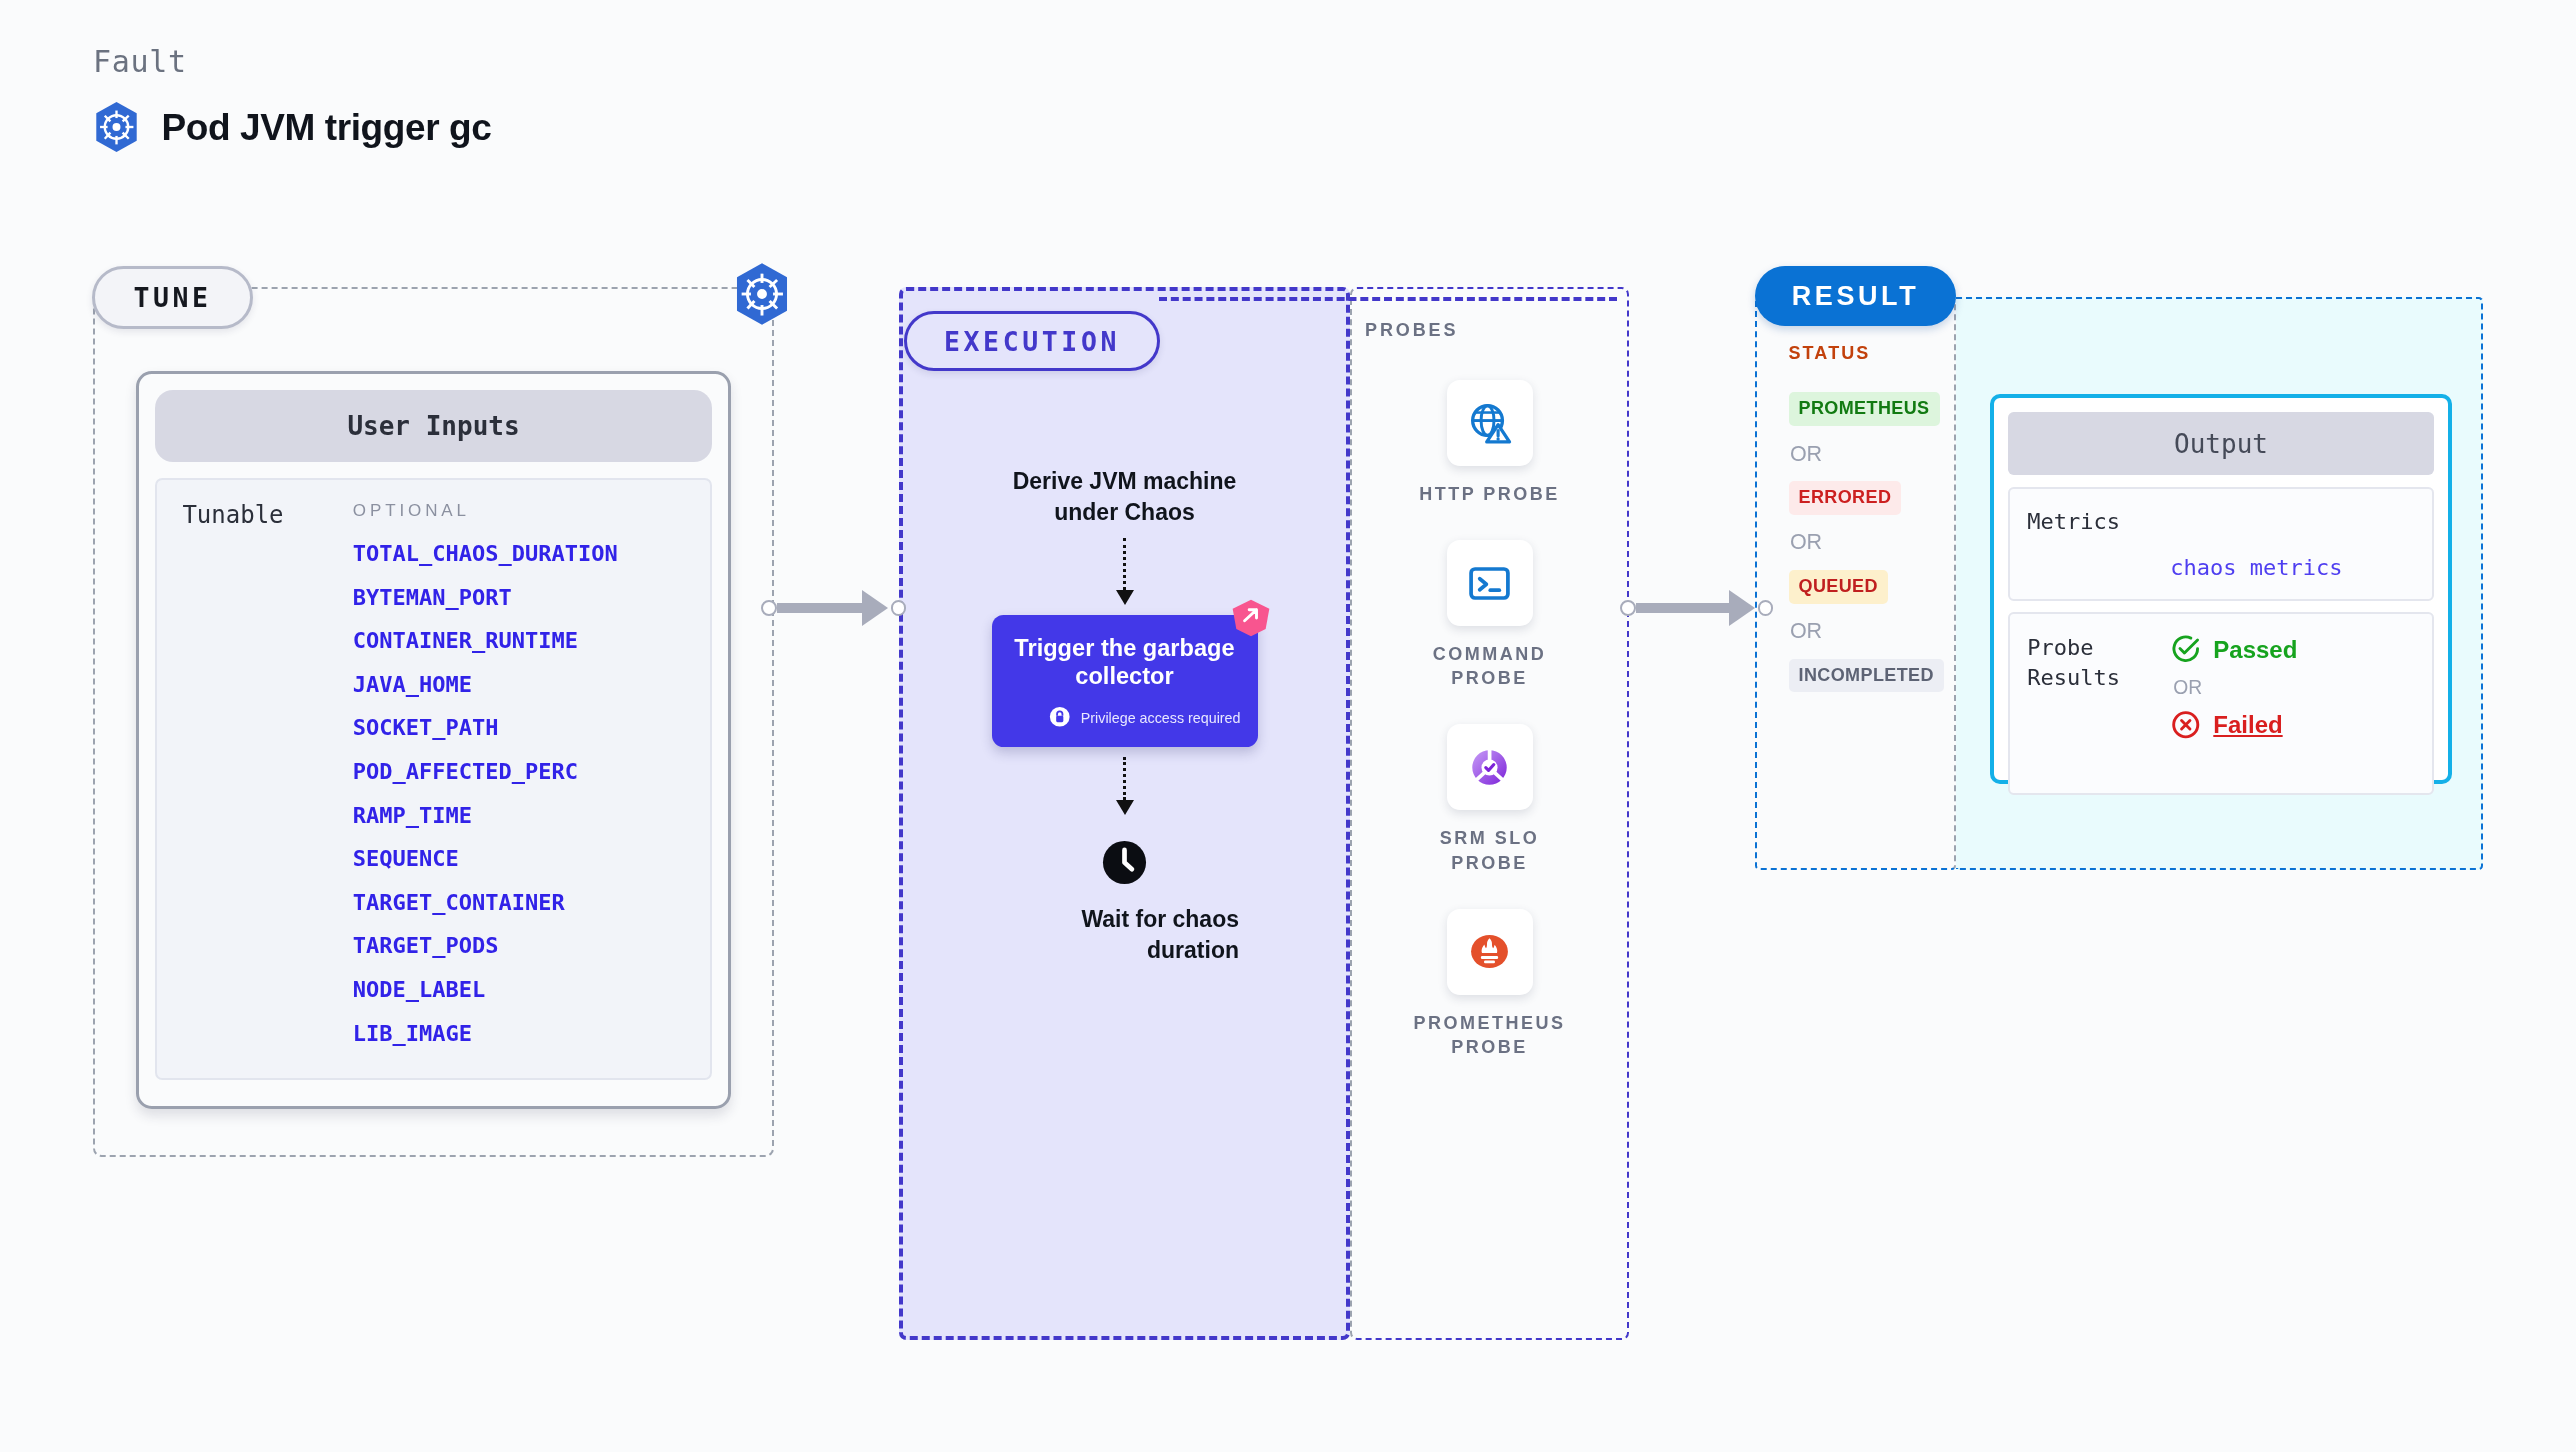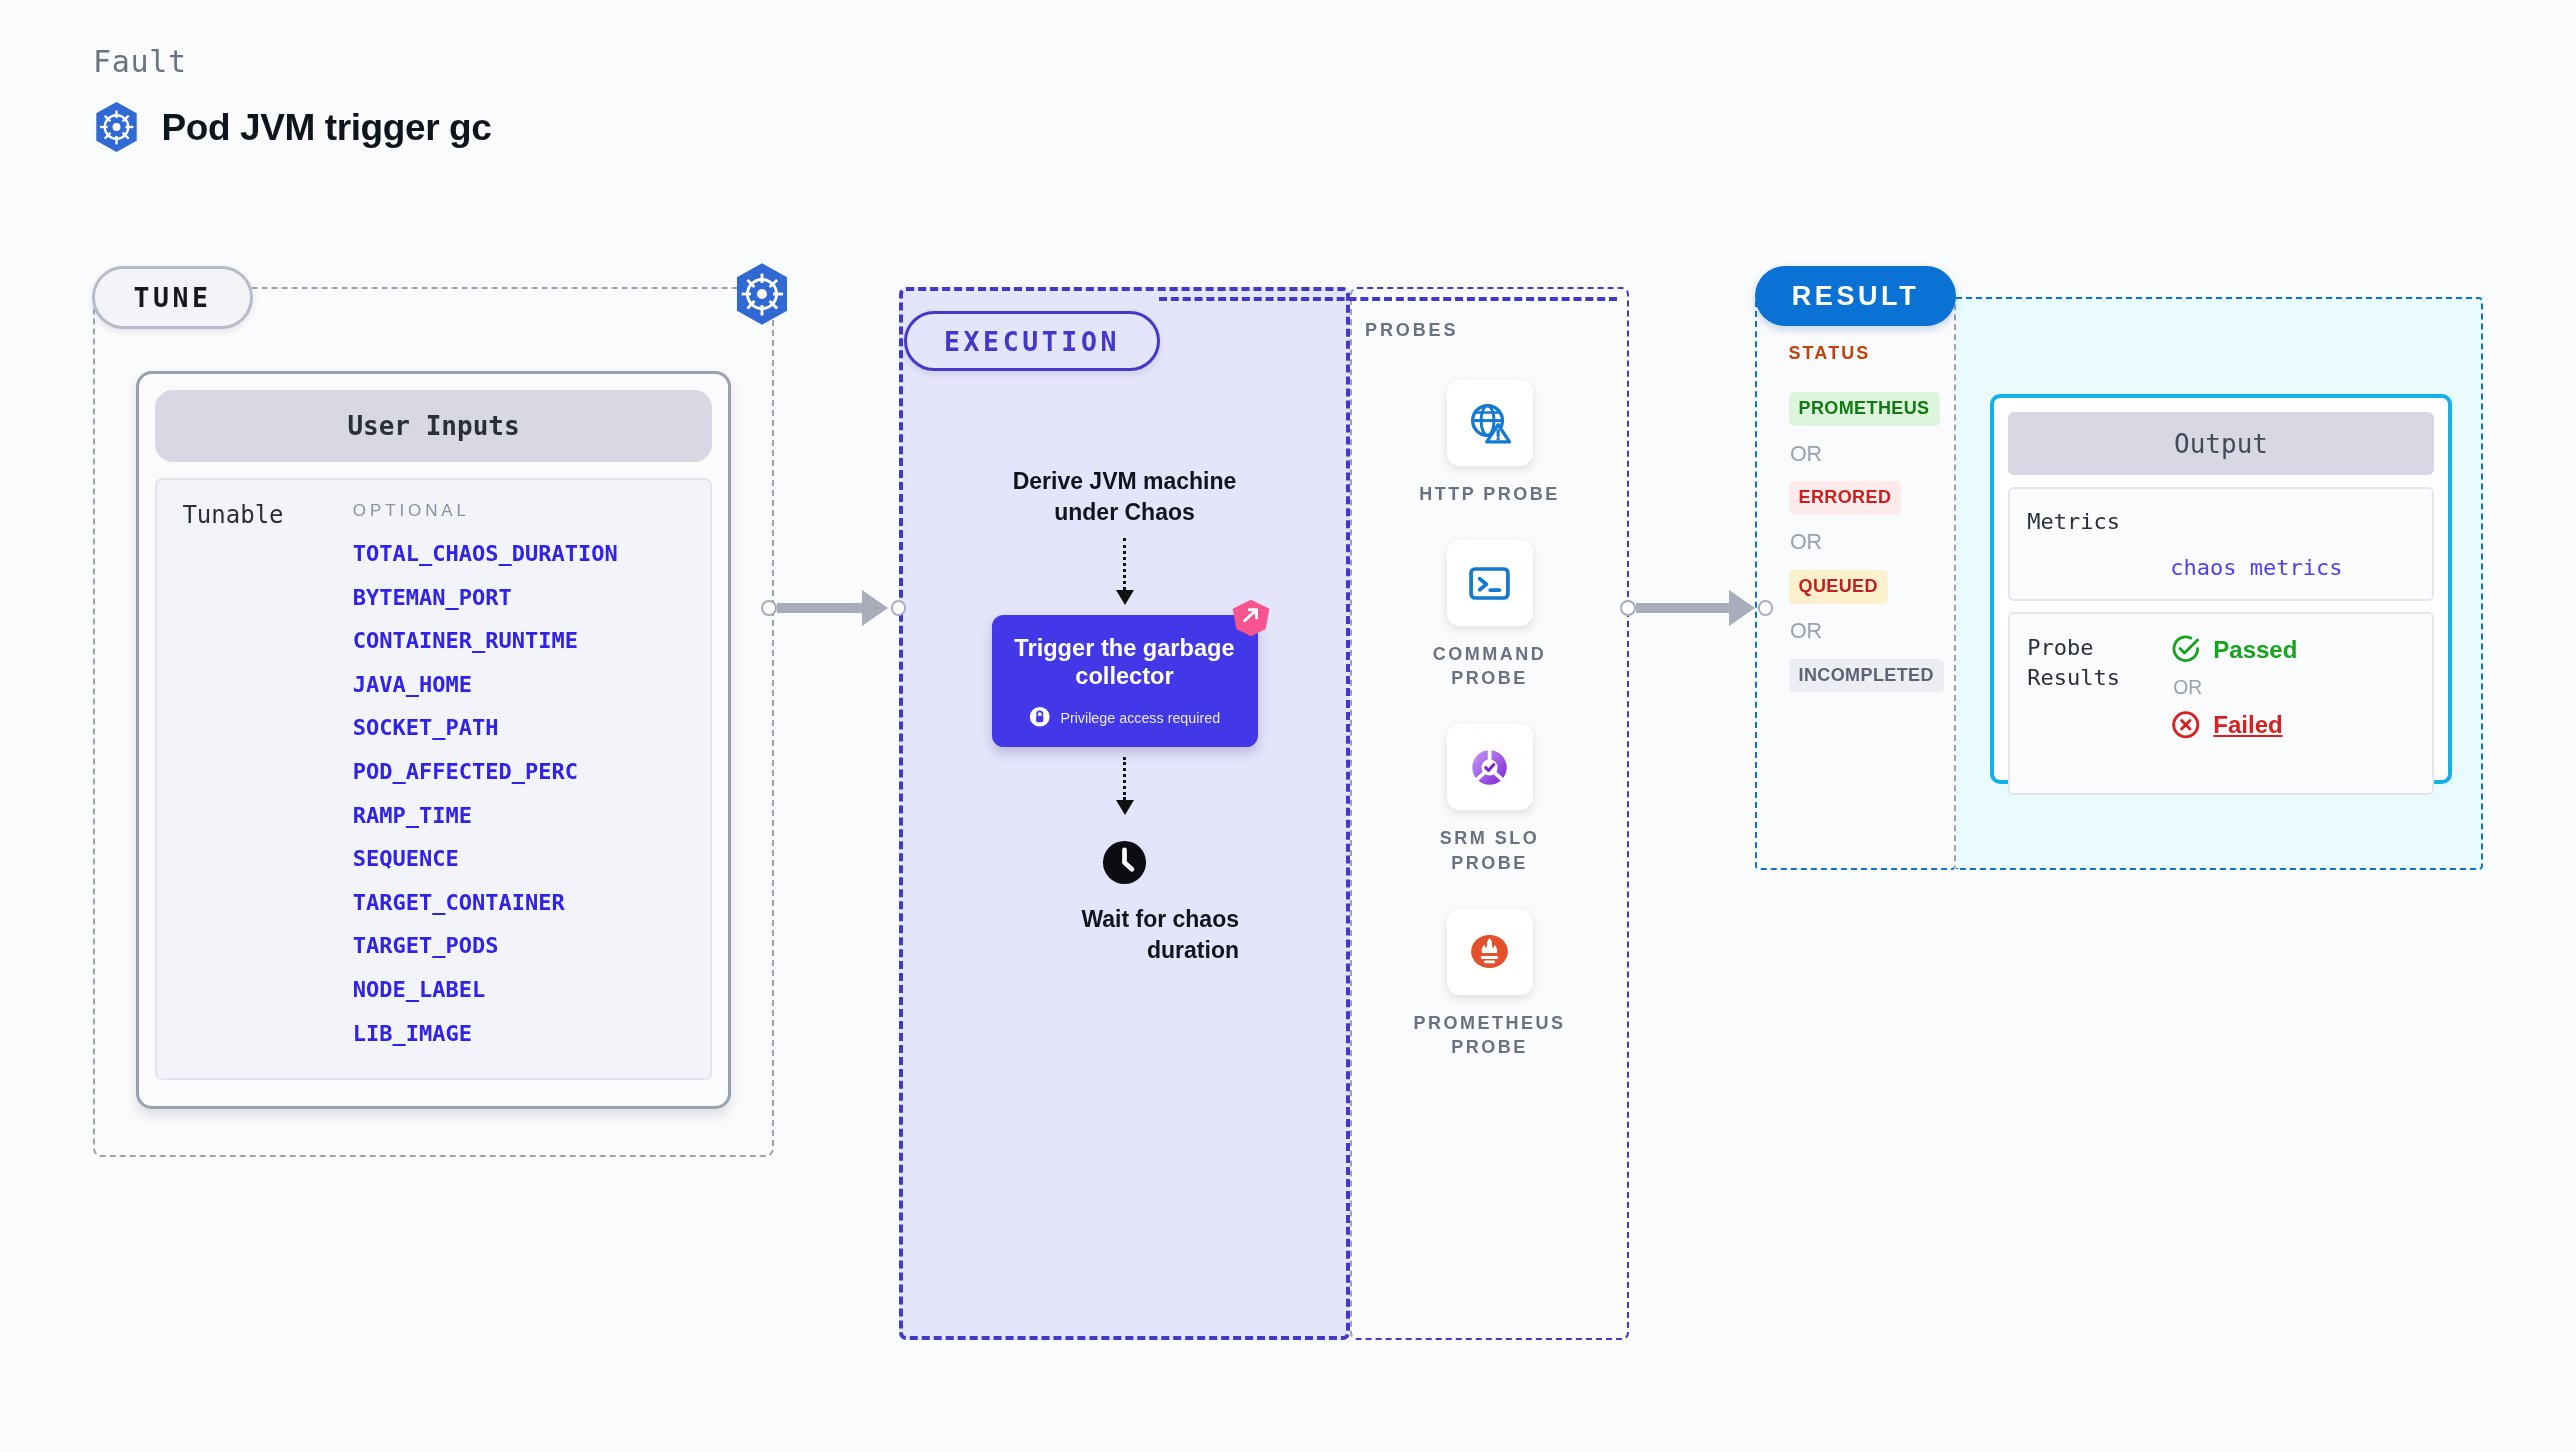--- a/index.html
+++ b/index.html
@@ -143,21 +143,21 @@
   #gc-card {
     width: 266px; background: #4338e8; border-radius: 11.5px;
     padding: 18.6px 17px 17px 17px; text-align: center;
     box-shadow: 0 5.7px 11.5px rgba(40,40,110,.22);
     cursor: pointer;
   }
   #gc-title {
     font-size: 23.6px; font-weight: bold; color: #fff; line-height: 1.22;
   }
   #gc-priv {
-    margin-top: 14.3px; display: flex; align-items: center; justify-content: center; gap: 10px;
+    margin-top: 14.3px; display: flex; align-items: center; justify-content: flex-end; gap: 10px;
     font-size: 14.3px; color: #e9e8ff;
   }
   #litmus-ribbon { position: absolute; right: -15.8px; top: -18.6px; }
   #clock-node { margin-top: 18.6px; display: flex; flex-direction: column; align-items: center; }
   #wait-text {
     margin-top: 15.8px; font-size: 23px; font-weight: bold; color: #10141c;
     text-align: right; line-height: 1.35; width: 229px;
   }
 
   

